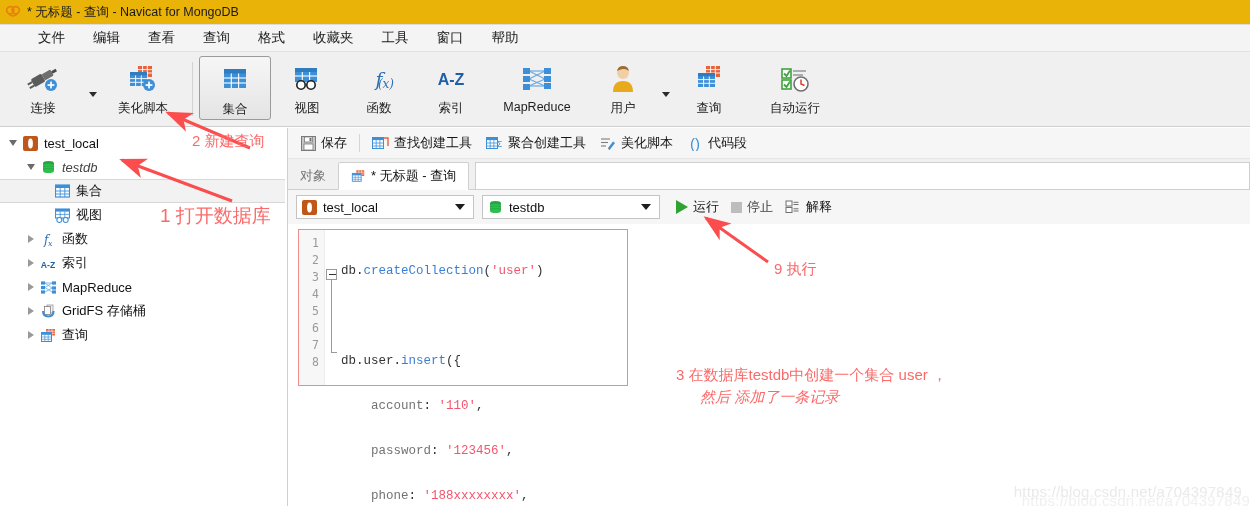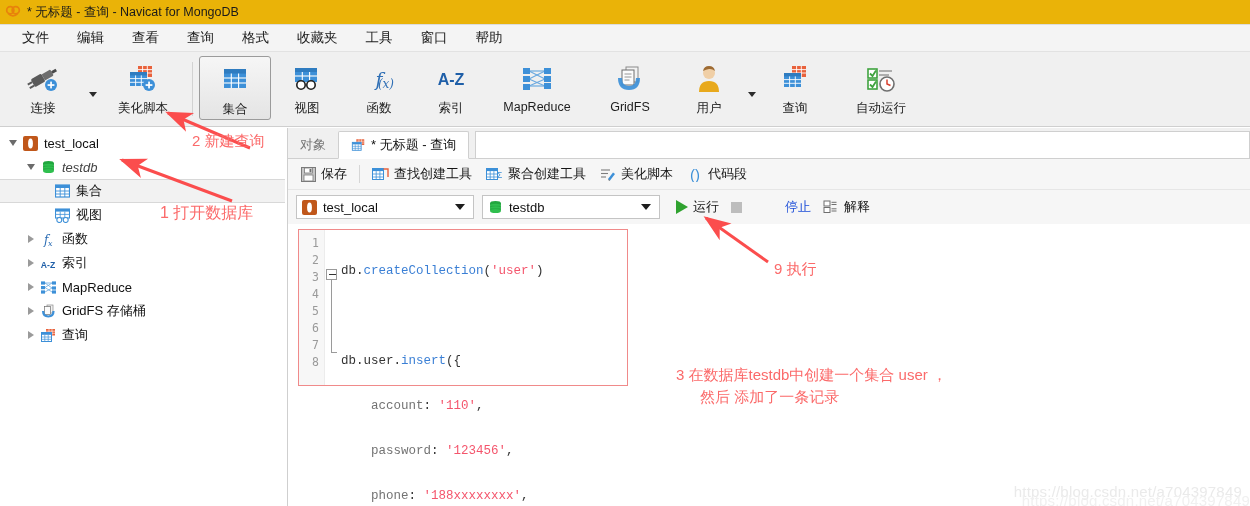--- a/index.html
+++ b/index.html
@@ -26,21 +26,21 @@
   }
   .nav-logo {
     width:16px; height:16px; position:relative; flex:0 0 16px;
   }
   .nav-logo svg { display:block; }
 
   
   #menubar {
     height:27px; background:#f4f4f4;
     display:flex; align-items:center;
-    padding-left:8px;
+    padding-left:24px;
     border-bottom:1px solid #e2e2e2;
   }
   #menubar .menu-item {
     font-size:13.5px; color:#1a1a1a;
     padding:3px 14px; cursor:default; white-space:nowrap;
   }
 
   
   #ribbon {
     height:75px; background:#f0f0f0;
@@ -175,21 +175,21 @@
   .combo .cb-caret {
     width:0;height:0;border-left:5px solid transparent;border-right:5px solid transparent;
     border-top:6px solid #1d1d1d; margin-left:8px; margin-right:4px;
   }
   #combo-conn { width:178px; margin-right:8px; }
   #combo-db   { width:178px; margin-right:10px; }
   .run-btn {
     display:flex; align-items:center; height:24px; padding:0 6px;
     font-size:13px; color:#151515; cursor:default; white-space:nowrap;
   }
-  .run-btn.disabled { color:#1d4ed8;gap:38px; }
+  .run-btn.disabled { color:#404040; }
   .run-btn .rb-ic { margin-right:5px; display:flex; align-items:center; }
   .play-tri {
     width:0;height:0;border-top:7px solid transparent;border-bottom:7px solid transparent;
     border-left:12px solid #2fa22f;
   }
   .stop-sq { width:11px;height:11px;background:#bdbdbd; }
 
   
   #editor-wrap {
     position:absolute; left:10px; top:101px; width:330px; height:157px;
@@ -395,35 +395,20 @@
         <rect x="6" y="12" width="7" height="6" fill="#3d90d8"></rect>
         <rect x="6" y="20" width="7" height="6" fill="#3d90d8"></rect>
         <rect x="27" y="4" width="7" height="6" fill="#3d90d8"></rect>
         <rect x="27" y="12" width="7" height="6" fill="#3d90d8"></rect>
         <rect x="27" y="19" width="7" height="6" fill="#3d90d8"></rect>
       </svg>
     </span>
     <span class="rb-label">MapReduce</span>
   </div>
 
-  <div class="rb-btn wide">
-    <span class="rb-icon">
-      <svg width="36" height="30" viewBox="0 0 36 30">
-        <rect x="14" y="3" width="12" height="15" fill="#f2f2f2" stroke="#8a8a8a" stroke-width="1"></rect>
-        <rect x="10" y="6" width="12" height="15" fill="#fbfbfb" stroke="#6e6e6e" stroke-width="1"></rect>
-        <g stroke="#8a8a8a" stroke-width="0.9">
-          <line x1="12.5" y1="10" x2="19.5" y2="10"></line>
-            <line x1="12.5" y1="13" x2="19.5" y2="13"></line>
-          <line x1="12.5" y1="16" x2="17.5" y2="16"></line>
-        </g>
-        <path d="M6 14 Q6 26 17 26 Q28 26 28 14 L24 14 Q24 22 17 22 Q10 22 10 14 Z" fill="#3d90d8" opacity="0.92"></path>
-      </svg>
-    </span>
-    <span class="rb-label">GridFS</span>
-  </div>
 
   <div class="rb-btn">
     <span class="rb-icon">
       <svg width="34" height="30" viewBox="0 0 34 30">
         <circle cx="17" cy="9" r="6" fill="#f0cfa6"></circle>
         <path d="M11 7 Q12 2 17 2 Q22 2 23 7 Q20 4.5 17 5 Q14 5.5 11 7Z" fill="#9e6b33"></path>
         <path d="M7 28 Q7 17 17 17 Q27 17 27 28 Z" fill="#e8a91c"></path>
       </svg>
     </span>
     <span class="rb-label">用户</span>
@@ -629,20 +614,94 @@
               <line x1="8.2" y1="6.8" x2="8.2" y2="13.5"></line>
           </g>
         </svg>
       </span>
       <span class="tree-label">查询</span>
     </div>
   </div>
 
   <div id="main">
 
+    <div id="qtoolbar">
+      <div class="qt-btn">
+        <span class="qt-ic">
+          <svg width="15" height="15" viewBox="0 0 15 15">
+            <rect x="0.5" y="0.5" width="14" height="14" fill="#c7c7c7" stroke="#7a7a7a" stroke-width="1"></rect>
+            <rect x="3.5" y="1" width="8" height="5" fill="#fff" stroke="#7a7a7a" stroke-width="0.8"></rect>
+            <rect x="8.5" y="2" width="2" height="3.2" fill="#6f6f6f"></rect>
+            <rect x="3" y="8" width="9" height="6" fill="#fff" stroke="#7a7a7a" stroke-width="0.8"></rect>
+          </svg>
+        </span>
+        <span>保存</span>
+      </div>
+
+      <div class="qt-sep"></div>
+
+      <div class="qt-btn">
+        <span class="qt-ic">
+          <svg width="17" height="15" viewBox="0 0 17 15">
+            <rect x="0.5" y="1.5" width="11" height="11" fill="#fff" stroke="#3d90d8" stroke-width="1"></rect>
+            <rect x="0.5" y="1.5" width="11" height="2.6" fill="#3d90d8"></rect>
+            <g stroke="#3d90d8" stroke-width="0.8">
+              <line x1="0.5" y1="7" x2="11.5" y2="7"></line>
+                <line x1="0.5" y1="10" x2="11.5" y2="10"></line>
+              <line x1="4.2" y1="4.1" x2="4.2" y2="12.5"></line>
+                <line x1="7.9" y1="4.1" x2="7.9" y2="12.5"></line>
+            </g>
+            <path d="M11.5 2 L16 2 L16 10" stroke="#e8623c" stroke-width="1.4" fill="none"></path>
+          </svg>
+        </span>
+        <span>查找创建工具</span>
+      </div>
+
+      <div class="qt-btn">
+        <span class="qt-ic">
+          <svg width="17" height="15" viewBox="0 0 17 15">
+            <rect x="0.5" y="1.5" width="11" height="11" fill="#fff" stroke="#3d90d8" stroke-width="1"></rect>
+            <rect x="0.5" y="1.5" width="11" height="2.6" fill="#3d90d8"></rect>
+            <g stroke="#3d90d8" stroke-width="0.8">
+              <line x1="0.5" y1="7" x2="11.5" y2="7"></line>
+                <line x1="0.5" y1="10" x2="11.5" y2="10"></line>
+              <line x1="4.2" y1="4.1" x2="4.2" y2="12.5"></line>
+                <line x1="7.9" y1="4.1" x2="7.9" y2="12.5"></line>
+            </g>
+            <text x="13.5" y="11" text-anchor="middle" font-family="Liberation Sans, sans-serif" font-size="9" fill="#3d90d8">Σ</text>
+          </svg>
+        </span>
+        <span>聚合创建工具</span>
+      </div>
+
+      <div class="qt-btn">
+        <span class="qt-ic">
+          <svg width="16" height="15" viewBox="0 0 16 15">
+            <g stroke="#7d7d7d" stroke-width="1.1">
+              <line x1="1" y1="3" x2="10" y2="3"></line>
+                <line x1="1" y1="6.5" x2="8" y2="6.5"></line>
+              <line x1="1" y1="10" x2="6" y2="10"></line>
+            </g>
+            <path d="M8 12 L13 5.5 L15 7 L10 13.5 Z" fill="#3d90d8"></path>
+            <path d="M8 12 L9 13.8 L10 13.5 Z" fill="#3a3a3a"></path>
+          </svg>
+        </span>
+        <span>美化脚本</span>
+      </div>
+
+      <div class="qt-btn">
+        <span class="qt-ic">
+          <svg width="16" height="15" viewBox="0 0 16 15">
+            <text x="8" y="12.5" text-anchor="middle" font-family="Liberation Sans, sans-serif" font-size="15" fill="#3d90d8">()</text>
+          </svg>
+        </span>
+        <span>代码段</span>
+      </div>
+    </div>
+
     <div id="tabbar">
       <div class="tab inactive">
         <span>对象</span>
       </div>
       <div class="tab active">
         <span class="tab-ic">
           <svg width="15" height="14" viewBox="0 0 17 15">
             <rect x="6" y="1" width="9" height="6.5" fill="#e8623c"></rect>
             <g stroke="#fff" stroke-width="0.6">
               <line x1="6" y1="3.2" x2="15" y2="3.2"></line>
@@ -658,94 +717,20 @@
               <line x1="4.8" y1="6.8" x2="4.8" y2="13.5"></line>
                 <line x1="8.2" y1="6.8" x2="8.2" y2="13.5"></line>
             </g>
           </svg>
         </span>
         <span>* 无标题 - 查询</span>
       </div>
       <div id="tab-filler"></div>
     </div>
 
-    <div id="qtoolbar">
-      <div class="qt-btn">
-        <span class="qt-ic">
-          <svg width="15" height="15" viewBox="0 0 15 15">
-            <rect x="0.5" y="0.5" width="14" height="14" fill="#c7c7c7" stroke="#7a7a7a" stroke-width="1"></rect>
-            <rect x="3.5" y="1" width="8" height="5" fill="#fff" stroke="#7a7a7a" stroke-width="0.8"></rect>
-            <rect x="8.5" y="2" width="2" height="3.2" fill="#6f6f6f"></rect>
-            <rect x="3" y="8" width="9" height="6" fill="#fff" stroke="#7a7a7a" stroke-width="0.8"></rect>
-          </svg>
-        </span>
-        <span>保存</span>
-      </div>
-
-      <div class="qt-sep"></div>
-
-      <div class="qt-btn">
-        <span class="qt-ic">
-          <svg width="17" height="15" viewBox="0 0 17 15">
-            <rect x="0.5" y="1.5" width="11" height="11" fill="#fff" stroke="#3d90d8" stroke-width="1"></rect>
-            <rect x="0.5" y="1.5" width="11" height="2.6" fill="#3d90d8"></rect>
-            <g stroke="#3d90d8" stroke-width="0.8">
-              <line x1="0.5" y1="7" x2="11.5" y2="7"></line>
-                <line x1="0.5" y1="10" x2="11.5" y2="10"></line>
-              <line x1="4.2" y1="4.1" x2="4.2" y2="12.5"></line>
-                <line x1="7.9" y1="4.1" x2="7.9" y2="12.5"></line>
-            </g>
-            <path d="M11.5 2 L16 2 L16 10" stroke="#e8623c" stroke-width="1.4" fill="none"></path>
-          </svg>
-        </span>
-        <span>查找创建工具</span>
-      </div>
-
-      <div class="qt-btn">
-        <span class="qt-ic">
-          <svg width="17" height="15" viewBox="0 0 17 15">
-            <rect x="0.5" y="1.5" width="11" height="11" fill="#fff" stroke="#3d90d8" stroke-width="1"></rect>
-            <rect x="0.5" y="1.5" width="11" height="2.6" fill="#3d90d8"></rect>
-            <g stroke="#3d90d8" stroke-width="0.8">
-              <line x1="0.5" y1="7" x2="11.5" y2="7"></line>
-                <line x1="0.5" y1="10" x2="11.5" y2="10"></line>
-              <line x1="4.2" y1="4.1" x2="4.2" y2="12.5"></line>
-                <line x1="7.9" y1="4.1" x2="7.9" y2="12.5"></line>
-            </g>
-            <text x="13.5" y="11" text-anchor="middle" font-family="Liberation Sans, sans-serif" font-size="9" fill="#3d90d8">Σ</text>
-          </svg>
-        </span>
-        <span>聚合创建工具</span>
-      </div>
-
-      <div class="qt-btn">
-        <span class="qt-ic">
-          <svg width="16" height="15" viewBox="0 0 16 15">
-            <g stroke="#7d7d7d" stroke-width="1.1">
-              <line x1="1" y1="3" x2="10" y2="3"></line>
-                <line x1="1" y1="6.5" x2="8" y2="6.5"></line>
-              <line x1="1" y1="10" x2="6" y2="10"></line>
-            </g>
-            <path d="M8 12 L13 5.5 L15 7 L10 13.5 Z" fill="#3d90d8"></path>
-            <path d="M8 12 L9 13.8 L10 13.5 Z" fill="#3a3a3a"></path>
-          </svg>
-        </span>
-        <span>美化脚本</span>
-      </div>
-
-      <div class="qt-btn">
-        <span class="qt-ic">
-          <svg width="16" height="15" viewBox="0 0 16 15">
-            <text x="8" y="12.5" text-anchor="middle" font-family="Liberation Sans, sans-serif" font-size="15" fill="#3d90d8">()</text>
-          </svg>
-        </span>
-        <span>代码段</span>
-      </div>
-    </div>
-
     <div id="connbar">
       <div class="combo" id="combo-conn">
         <span class="cb-ic">
           <svg width="15" height="15" viewBox="0 0 15 15">
               <rect width="15" height="15" rx="2" fill="#c0571a"></rect>
             <ellipse cx="7.5" cy="7.5" rx="2.4" ry="5" fill="#fff"></ellipse>
             </svg>
         </span>
         <span class="cb-text">test_local</span>
         <span class="cb-caret"></span>
@@ -836,23 +821,23 @@
       </marker>
     </defs>
 
     <line x1="250" y1="148" x2="168" y2="113" stroke="#fb4d4d" stroke-width="3" marker-end="url(#ah)"></line>
 
     <line x1="232" y1="201" x2="122" y2="160" stroke="#fb4d4d" stroke-width="3" marker-end="url(#ah)"></line>
 
     <line x1="768" y1="262" x2="706" y2="218" stroke="#fb4d4d" stroke-width="3" marker-end="url(#ah)"></line>
   </svg>
 
-  <div class="anno-text" style="left:160px; top:203px; font-size:16px;">1 打开数据库</div>
+  <div class="anno-text" style="left:160px; top:203px; font-size:19px;">1 打开数据库</div>
   <div class="anno-text" style="left:192px; top:132px; font-size:15px;">2 新建查询</div>
   <div class="anno-text" style="left:774px; top:260px; font-size:15px;">9 执行</div>
   <div class="anno-text" style="left:676px; top:366px; font-size:15px;">3 在数据库testdb中创建一个集合 user ，</div>
-  <div class="anno-text" style="left:700px; top:388px; font-size:15px;">然后 添加了一条记录</div>
+  <div class="anno-text" style="left:700px; top:388px; font-size:15px;font-style:italic;">然后 添加了一条记录</div>
 </div>
 
 <div id="watermark">
   <span>https://blog.csdn.net/a704397849</span>
   <span class="wm2">https://blog.csdn.net/a704397849</span>
 </div>
 
 </body></html>

